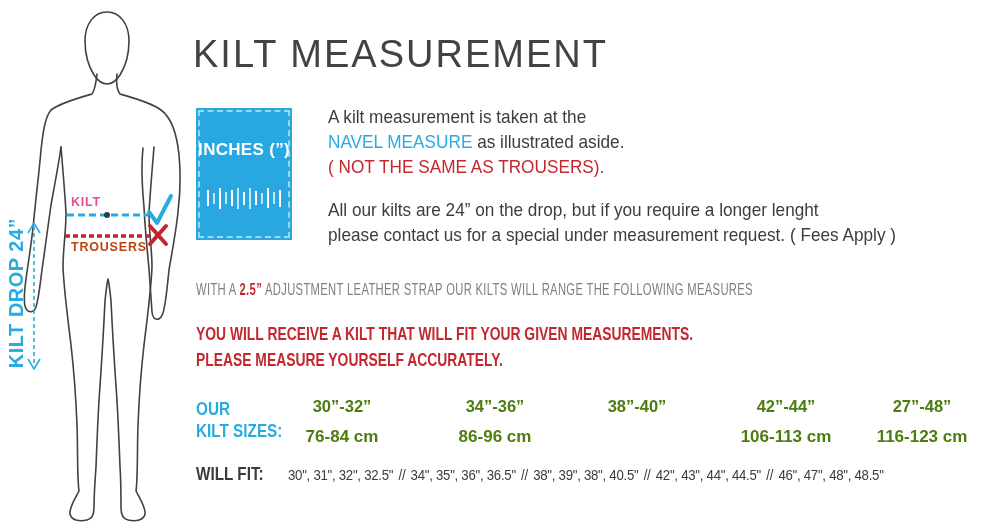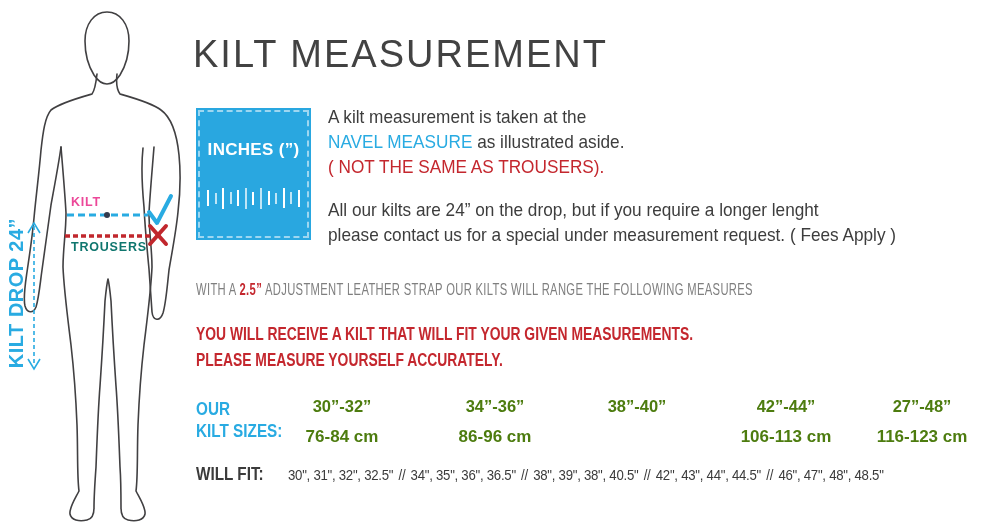--- a/index.html
+++ b/index.html
@@ -10,29 +10,29 @@
   .abs { position:absolute; }
 
   
   .title {
     left:193px; top:33px; font-size:38px; font-weight:300;
     color:#424242; letter-spacing:2px; white-space:nowrap;
   }
 
   
   .kilt-tag    { left:71px; top:195px; color:#ec4899; font-weight:bold; font-size:12.5px; letter-spacing:.8px; }
-  .trousers-tag{ left:71px; top:240px; color:#0f766e; font-weight:bold; font-size:12.5px; letter-spacing:.8px; }
+  .trousers-tag{ left:71px; top:240px; color:#c2410c; font-weight:bold; font-size:12.5px; letter-spacing:.8px; }
   .drop-tag {
     left:-63px; top:281px; width:160px; height:24px; text-align:center;
     transform:rotate(-90deg); color:#29abe2; font-weight:bold;
     font-size:20px; letter-spacing:.5px; white-space:nowrap;
   }
 
   
-  .measure-box { left:196px; top:108px; width:115px; height:132px; background:#29a7e0; }
+  .measure-box { left:196px; top:108px; width:96px; height:132px; background:#29a7e0; }
   .measure-box::after {
     content:""; position:absolute; inset:2px;
     border:2px dashed rgba(255,255,255,.55); pointer-events:none;
   }
   .mb-label {
     padding-top:32px; text-align:center; color:#fff;
     font-weight:bold; font-size:17px; letter-spacing:.3px;
   }
   .ruler {
     position:absolute; left:11px; right:11px; top:74px; height:32px;

